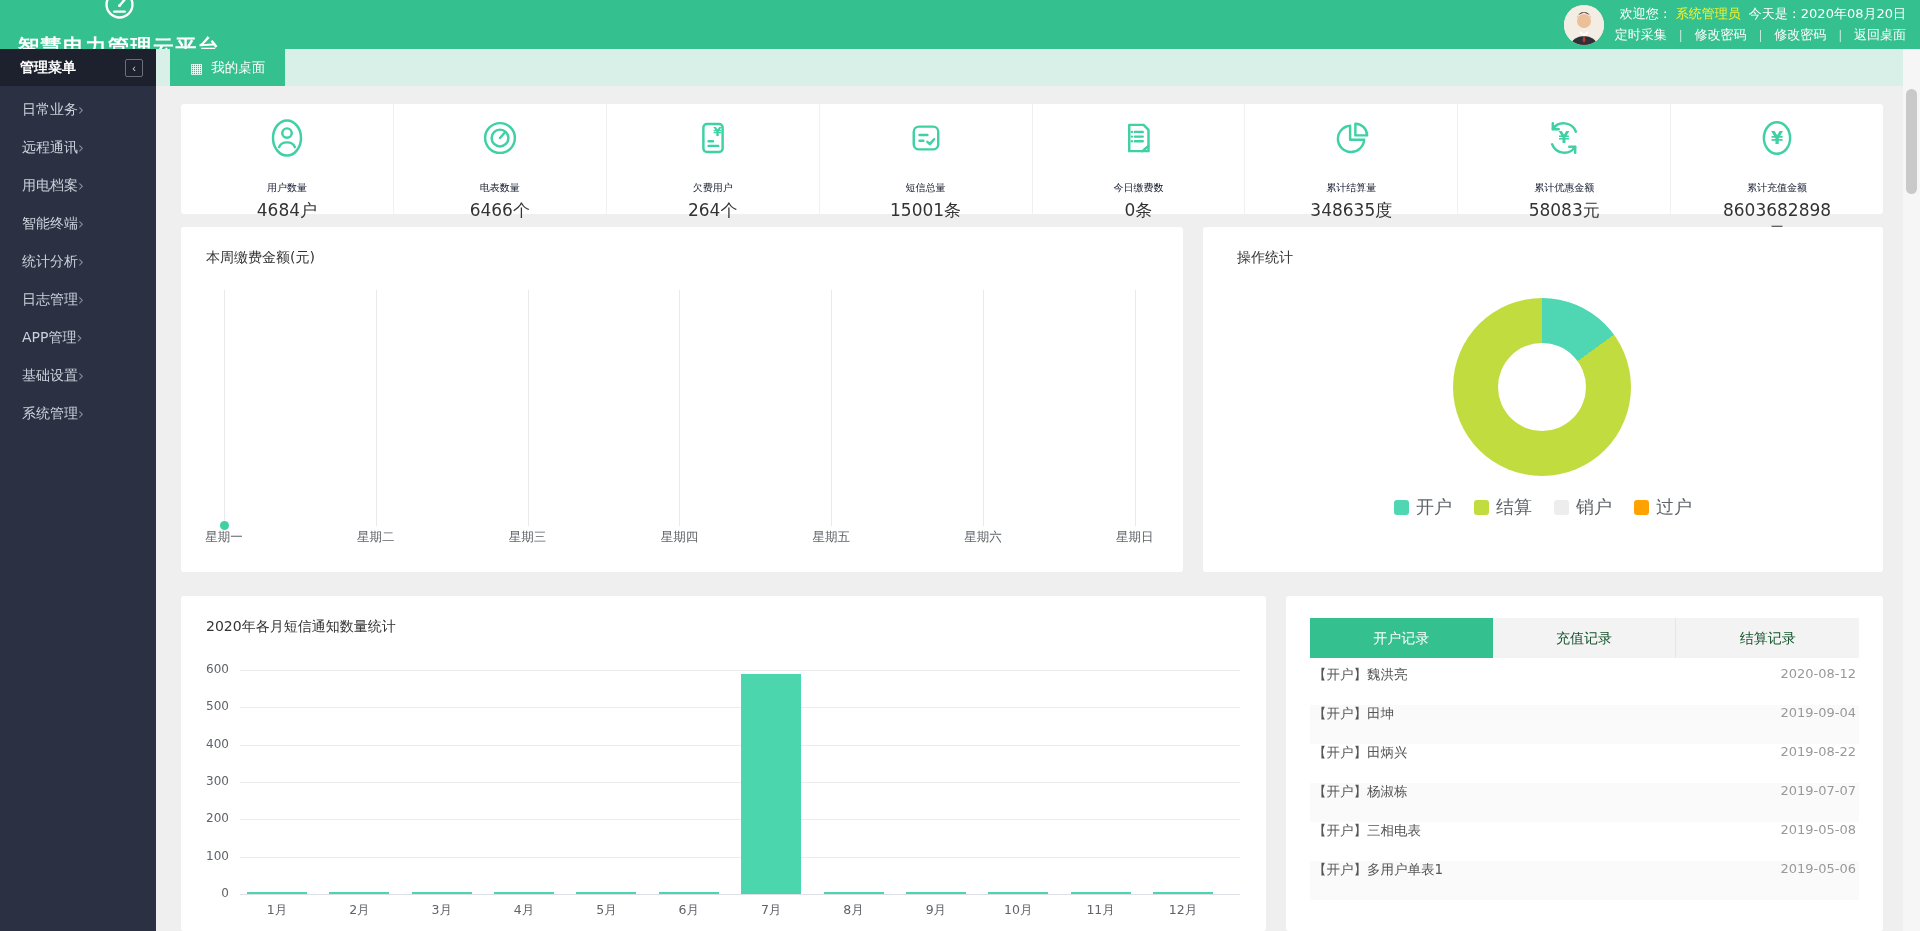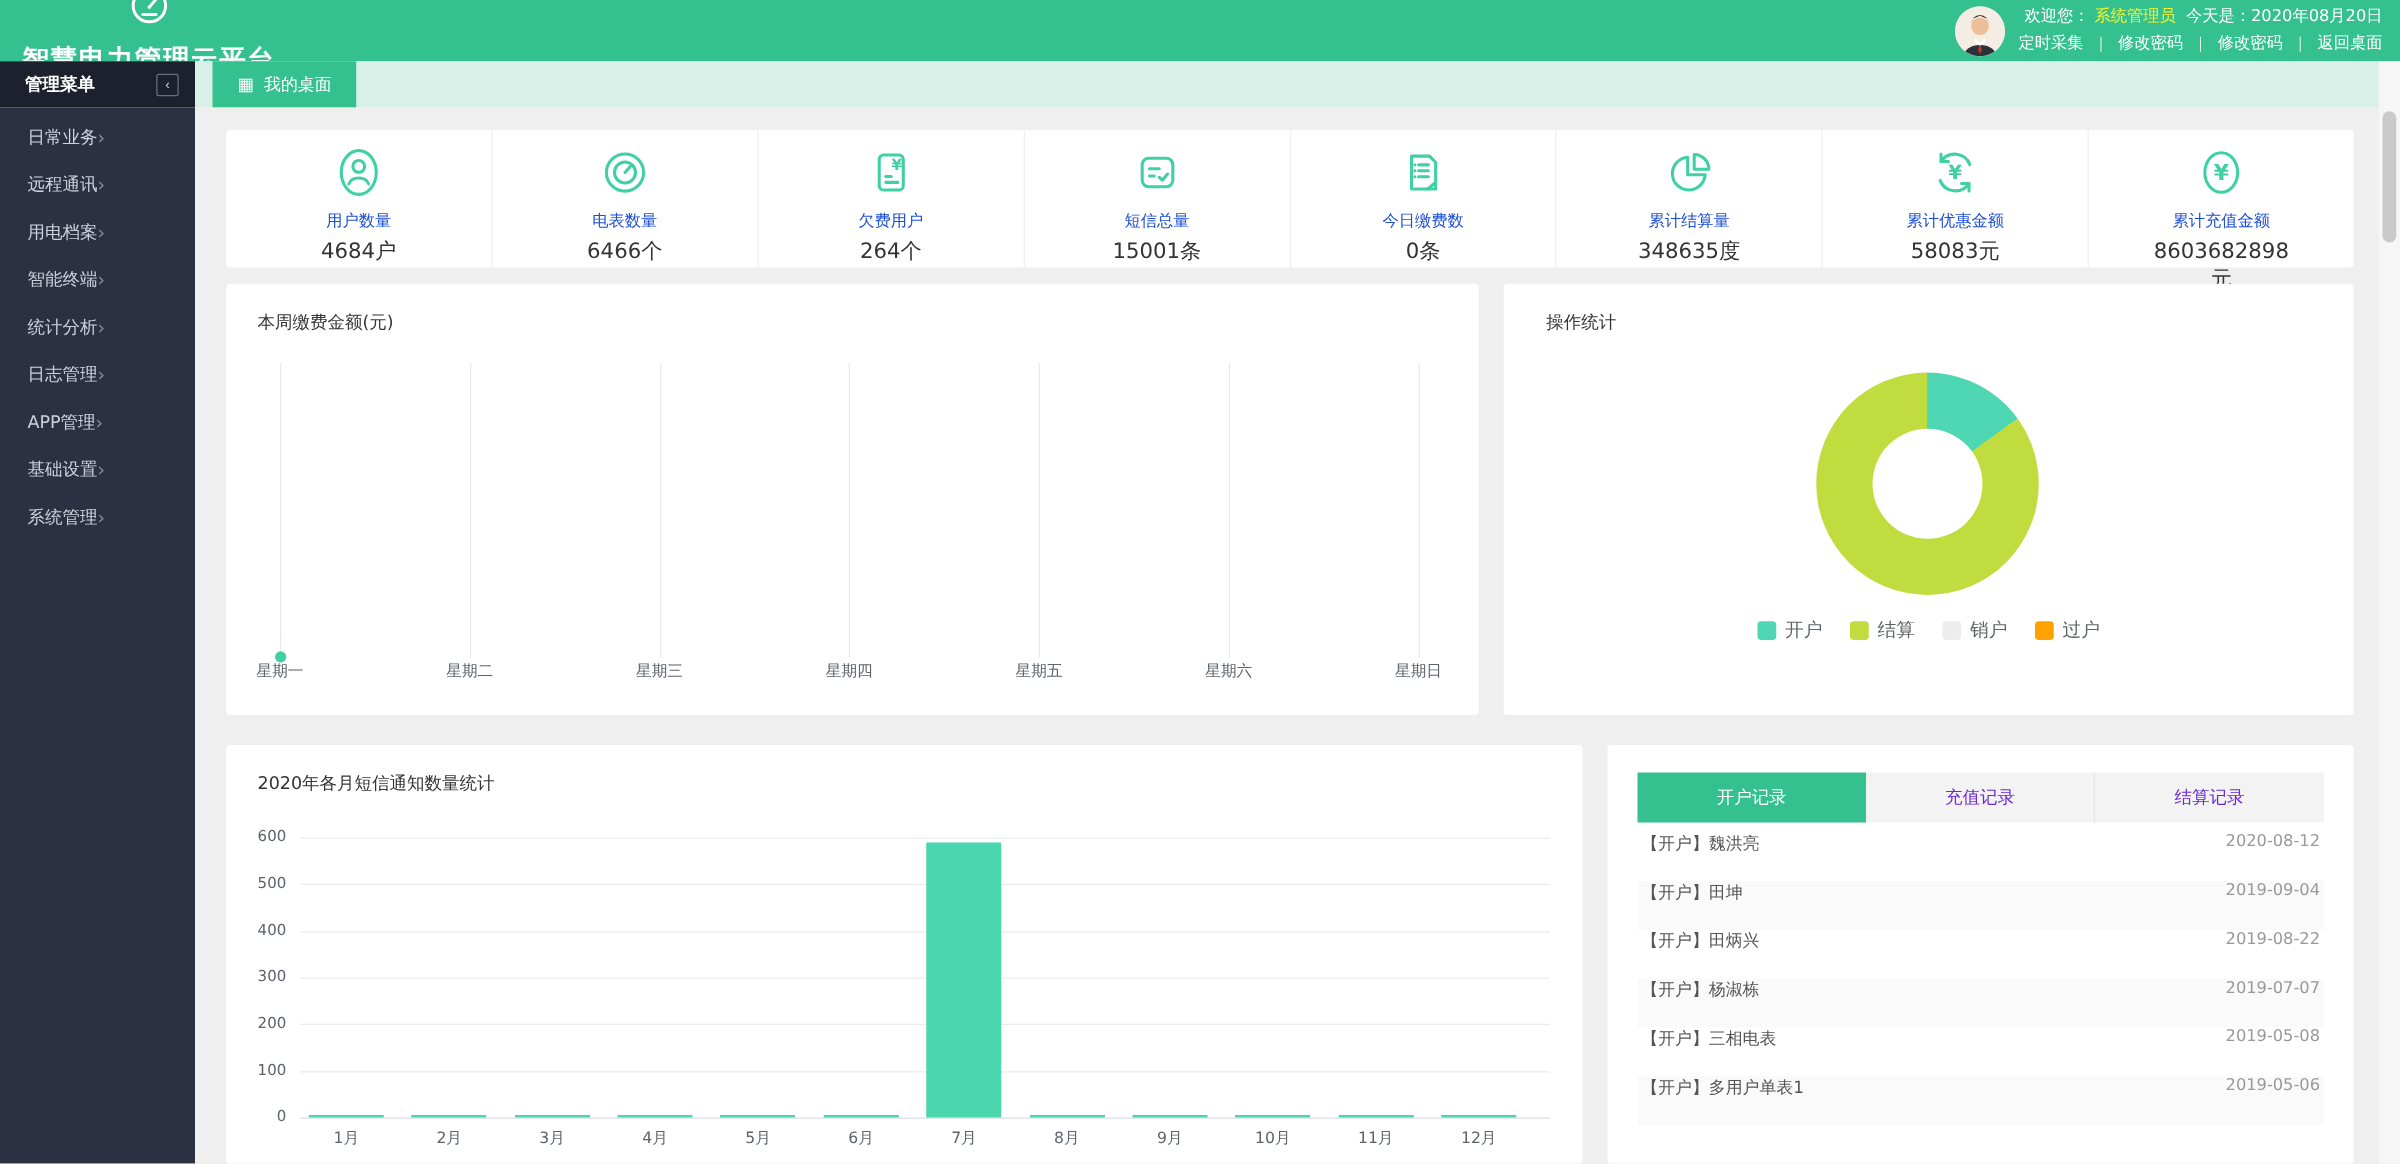--- a/index.html
+++ b/index.html
@@ -44,51 +44,51 @@
   .card{position:absolute;background:#fff;border-radius:3px;}
   .card-title{position:absolute;left:25px;top:22px;font-size:14px;color:#333;}
 
   
   .stats-card{left:25px;top:18px;width:1702px;height:110px;display:flex;}
   .stat{flex:1;text-align:center;padding-top:13px;border-right:1px solid #f0f0f0;box-sizing:border-box;}
   .stat:last-child{border-right:none;}
   .stat-icon svg{width:42px;height:42px;fill:none;stroke:#3fd0a4;stroke-width:1.4;
     stroke-linecap:round;stroke-linejoin:round;}
   .stat-icon text{fill:#3fd0a4;stroke:none;font-weight:bold;}
-  .stat-label{margin-top:5px;font-size:13px;color:#1d4ed8;}
+  .stat-label{margin-top:18px;font-size:10px;color:#0f172a;}
   .stat-value{margin:4px auto 0;font-size:17px;font-weight:normal;color:#333;max-width:118px;line-height:1.35;}
 
   
   .week-card{left:25px;top:141px;width:1002px;height:345px;}
   .vline{position:absolute;top:63px;height:236px;width:1px;background:#e9e9e9;}
   .vlabel{position:absolute;top:302px;width:80px;margin-left:-40px;text-align:center;font-size:12.5px;color:#5f6368;}
   .week-dot{position:absolute;width:9px;height:9px;border-radius:50%;background:#3fd0a4;}
 
   
   .donut-card{left:1047px;top:141px;width:680px;height:345px;}
   .donut-card .card-title{left:34px;}
   .donut{position:absolute;left:250px;top:71px;width:178px;height:178px;border-radius:50%;}
   .donut-hole{position:absolute;left:295px;top:116px;width:88px;height:88px;border-radius:50%;background:#fff;}
   .legend{position:absolute;left:0;top:268px;width:100%;display:flex;justify-content:center;
     gap:22px;align-items:center;}
-  .legend-item{display:flex;align-items:center;gap:7px;font-size:15px;color:#5f6368;cursor:pointer;}
+  .legend-item{display:flex;align-items:center;gap:7px;font-size:18px;color:#5f6368;cursor:pointer;}
   .legend-swatch{width:15px;height:15px;border-radius:3px;}
 
   
   .bar-card{left:25px;top:510px;width:1085px;height:335px;}
   .ytick-label{position:absolute;width:40px;text-align:right;font-size:12px;color:#5f6368;}
   .hline{position:absolute;left:59px;width:1000px;height:1px;background:#ececec;}
   .hline.base{background:#dcdfe6;}
   .bar{position:absolute;background:#4cd6ae;}
   .bar-label{position:absolute;top:306px;width:60px;text-align:center;font-size:12.5px;color:#5f6368;}
 
   
   .records-card{left:1130px;top:510px;width:597px;height:335px;}
   .rec-tabs{position:absolute;left:24px;right:24px;top:22px;height:40px;display:flex;}
-  .rec-tab{flex:1;text-align:center;line-height:40px;font-size:14px;background:#f3f3f3;color:#6d28d9;
+  .rec-tab{flex:1;text-align:center;line-height:40px;font-size:14px;background:#f3f3f3;color:#14532d;
     cursor:pointer;border-right:1px solid #e6e6e6;}
   .rec-tab:last-child{border-right:none;}
   .rec-tab.active{background:#35c08f;color:#fff;border-right:none;}
   .rec-rows{position:absolute;left:24px;right:24px;top:70px;}
   .rec-row{height:39px;display:flex;justify-content:space-between;align-items:flex-start;
     font-size:13.5px;color:#555;padding:0 3px;box-sizing:border-box;}
   .rec-row:nth-child(even){background:#fafafa;}
   .rec-date{color:#999;font-size:13px;}
 
   

